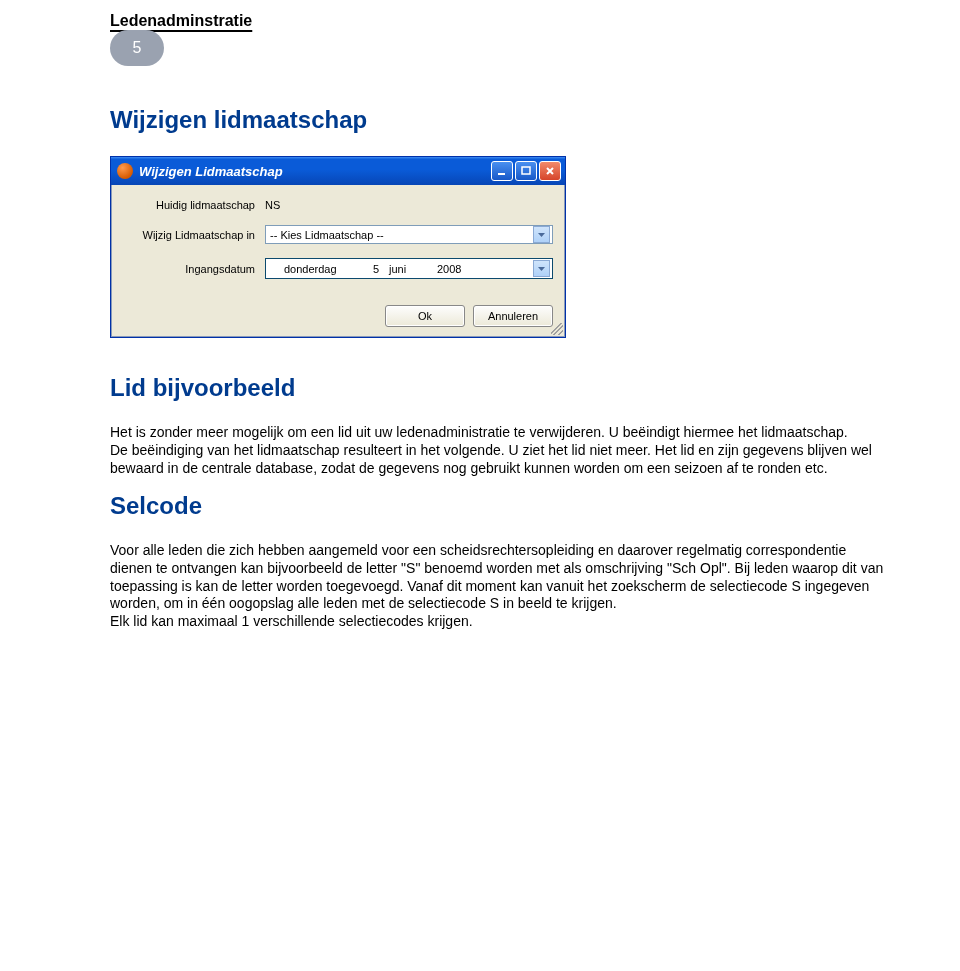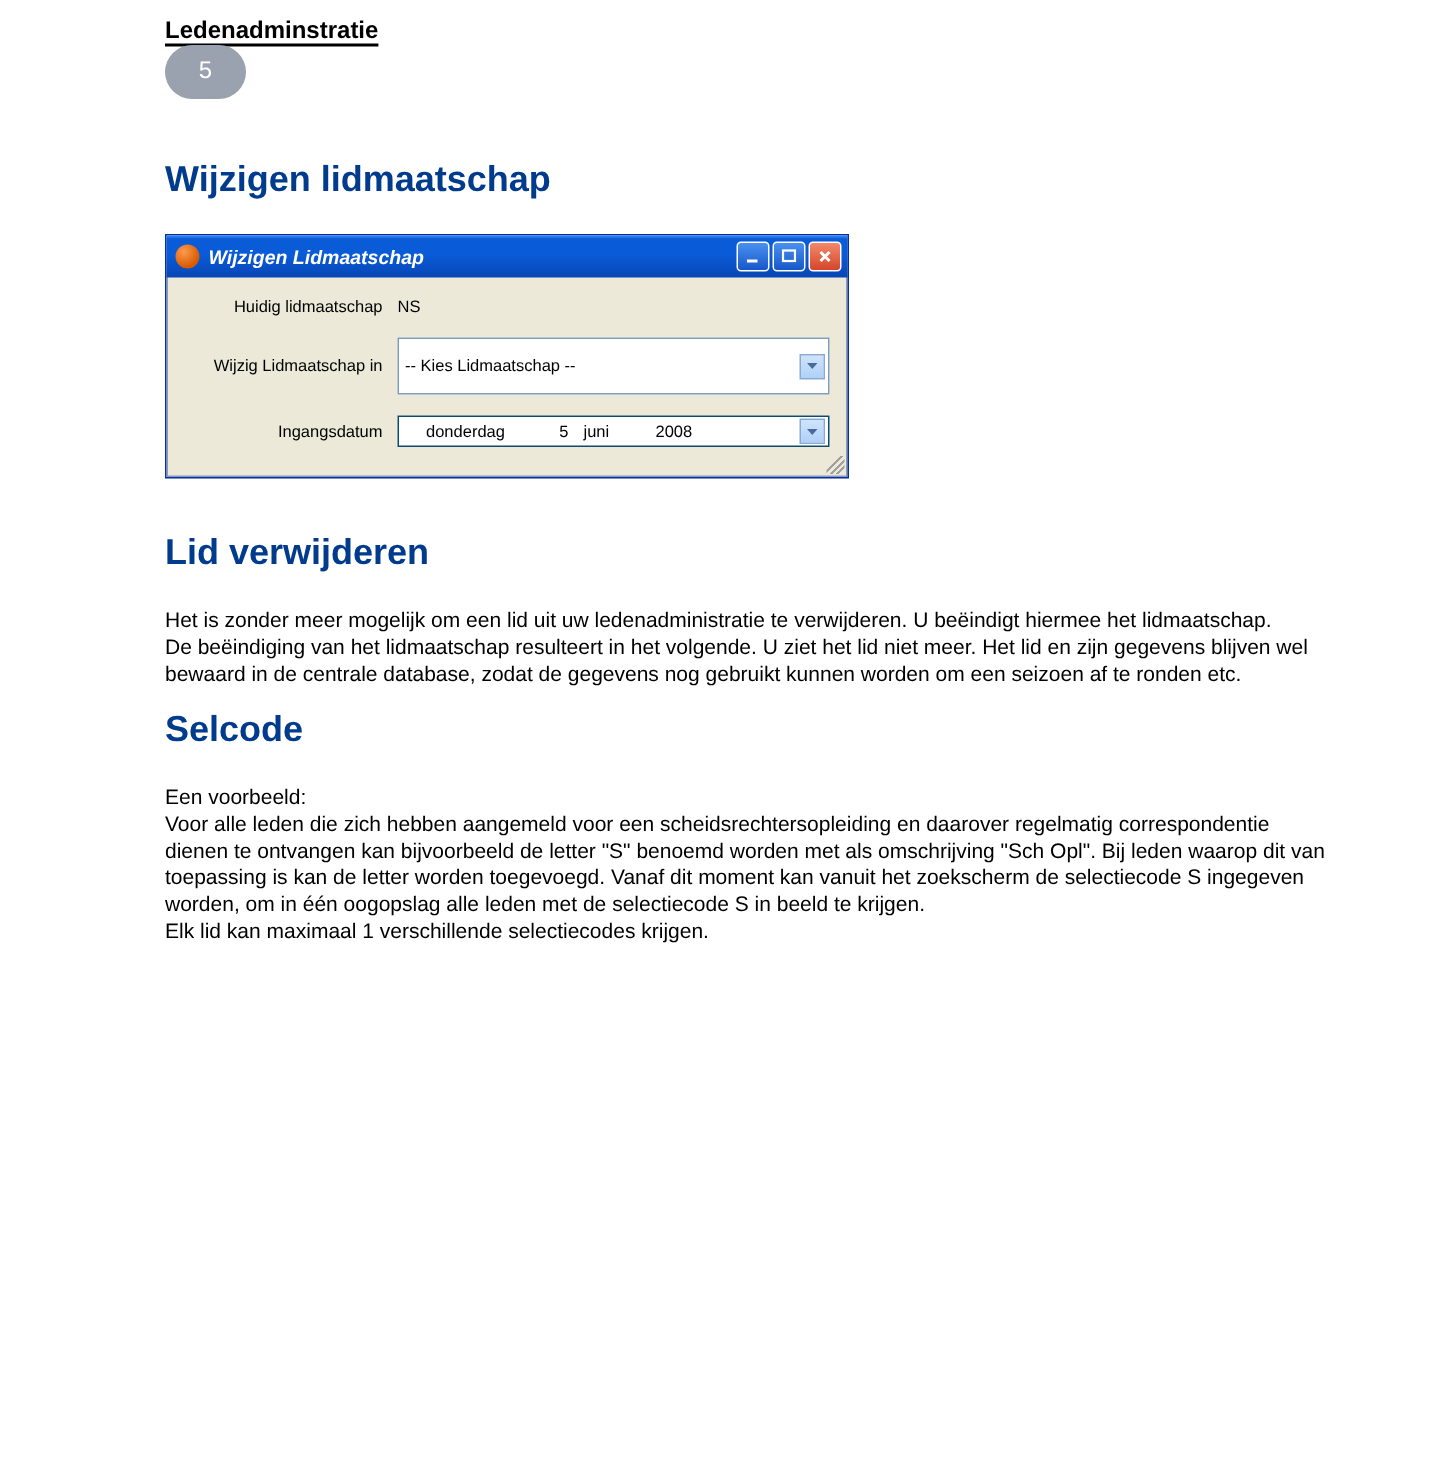--- a/index.html
+++ b/index.html
@@ -109,21 +109,21 @@
     width: 142px;
     text-align: right;
     padding-right: 10px;
     font-size: 11px;
   }
   .xp-value {
     font-size: 11px;
   }
   .xp-select {
     flex: 1;
-    height: 38px;
+    height: 19px;
     background: #fff;
     border: 1px solid #7f9db9;
     display: flex;
     align-items: center;
     padding: 0 2px 0 4px;
     font-size: 11px;
     position: relative;
   }
   .xp-select-text { flex: 1; color:#000; }
   .xp-select-arrow {
@@ -244,28 +244,31 @@
           <span class="year">2008</span>
           <span class="spacer"></span>
           <div class="xp-select-arrow">
             <svg width="7" height="4">
                 <path d="M0 0 L7 0 L3.5 4 Z" fill="#4a6a9a"></path>
               </svg>
           </div>
         </div>
       </div>
     </div>
+    <div class="xp-footer">
+      <div class="xp-push">Ok</div>
+      <div class="xp-push">Annuleren</div>
+    </div>
     <div class="xp-resize"></div>
   </div>
 
-  <h1 class="blue">Lid verwijderen</h1>
+  <h1 class="blue">Lid bijvoorbeeld</h1>
 
   <p class="body nomb">Het is zonder meer mogelijk om een lid uit uw ledenadministratie te verwijderen. U beëindigt hiermee het lidmaatschap.</p>
   <p class="body">De beëindiging van het lidmaatschap  resulteert in het volgende. U ziet het lid niet meer. Het lid en zijn gegevens  blijven wel bewaard in de centrale database, zodat de gegevens nog gebruikt kunnen worden om een seizoen af te ronden etc.</p>
 
   <h1 class="blue">Selcode</h1>
 
 
-  <p class="body nomb">Een voorbeeld:</p>
   <p class="body nomb">Voor alle leden die zich hebben aangemeld voor een scheidsrechtersopleiding en daarover regelmatig correspondentie dienen te ontvangen kan bijvoorbeeld de letter "S" benoemd worden met als omschrijving "Sch Opl". Bij leden waarop dit van toepassing is kan de letter worden toegevoegd. Vanaf dit moment kan vanuit het zoekscherm de selectiecode S ingegeven worden, om in één oogopslag alle leden met de selectiecode S in beeld te krijgen.</p>
   <p class="body">Elk lid kan maximaal 1 verschillende selectiecodes krijgen.</p>
 
 </div>
 
 </body></html>

